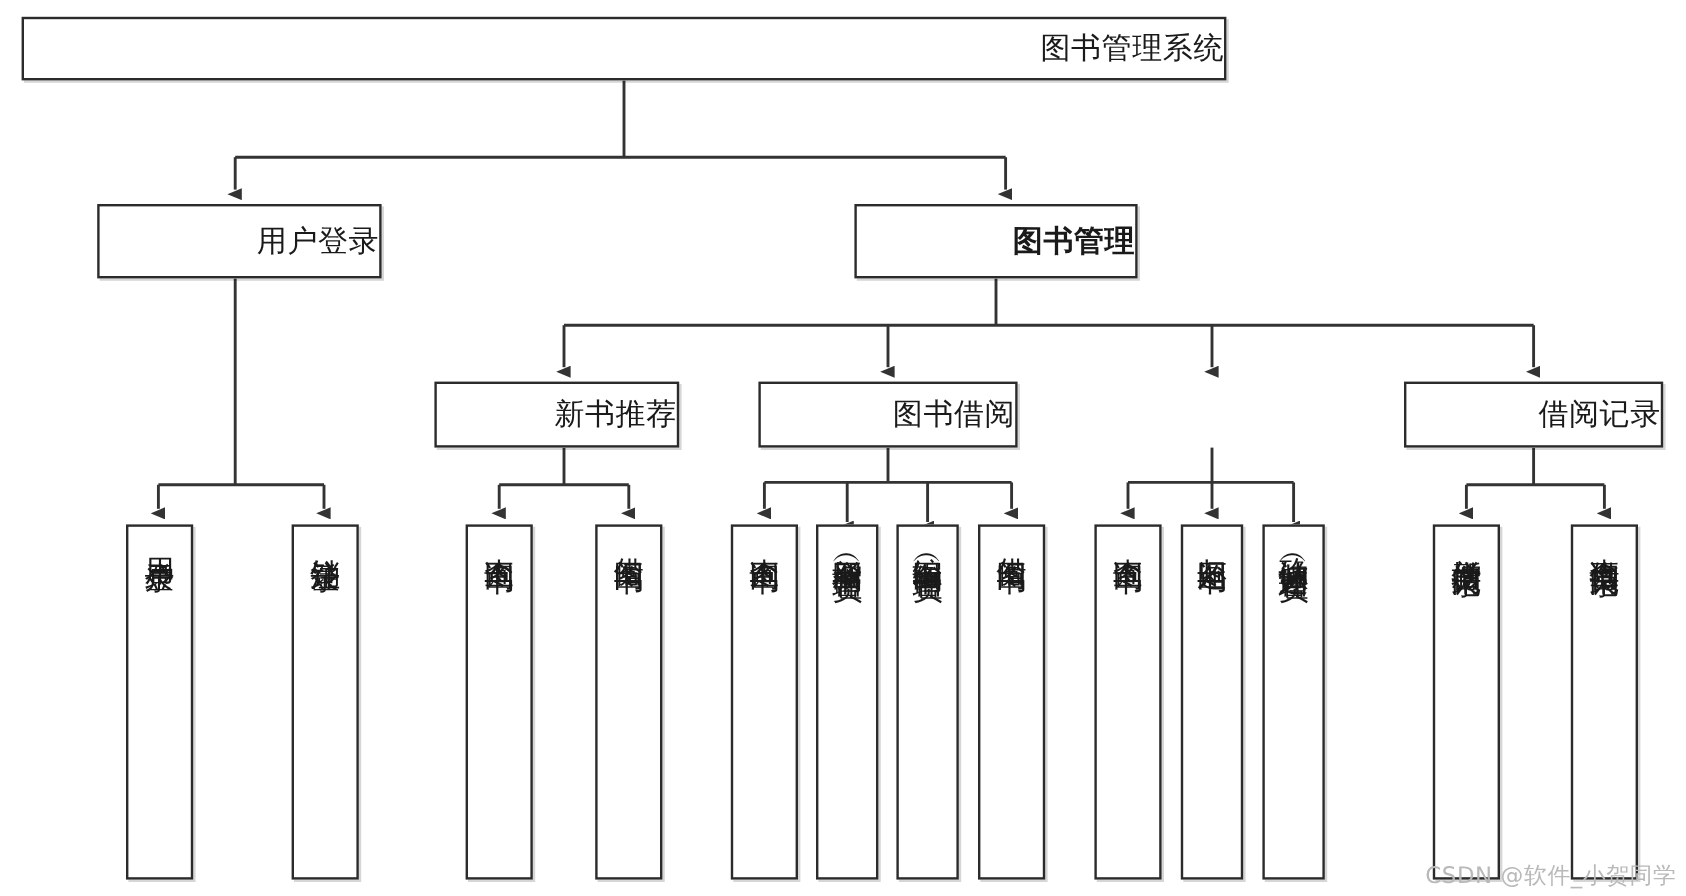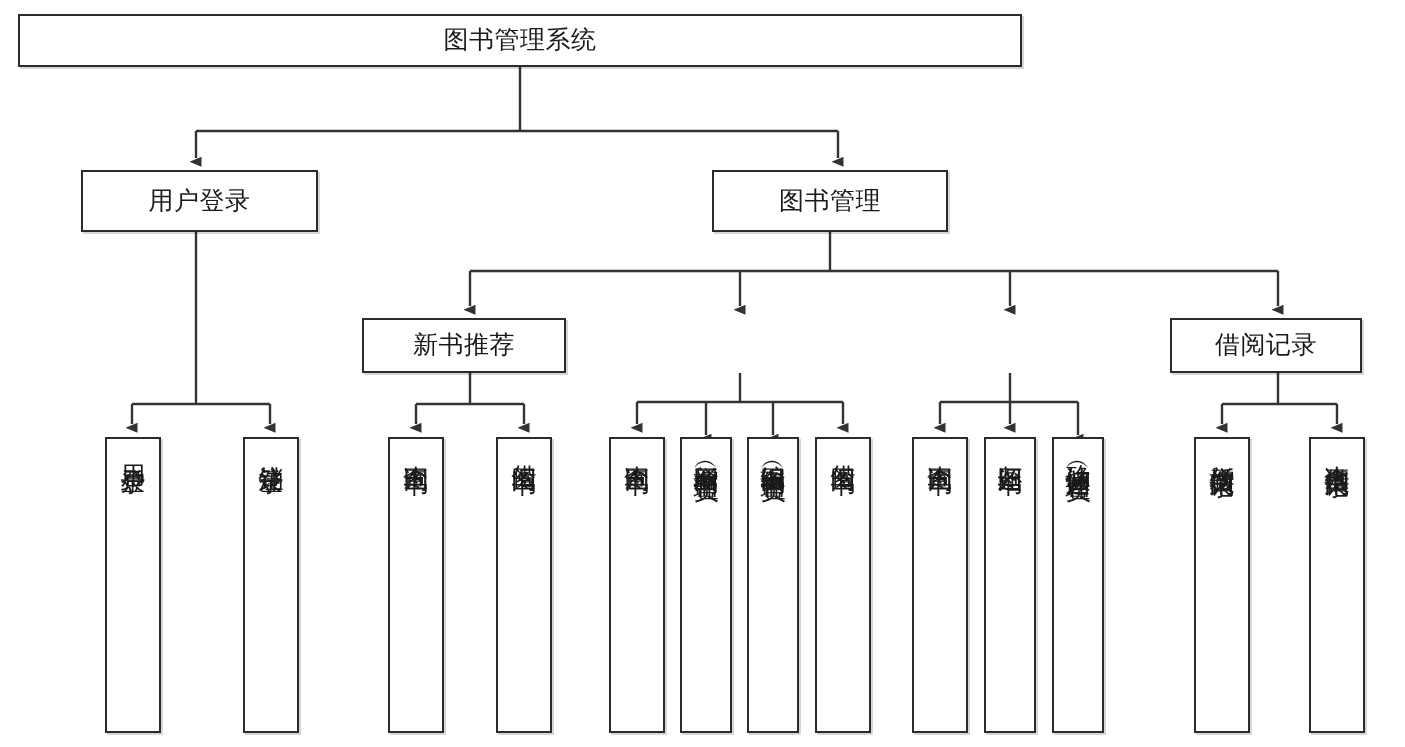--- a/index.html
+++ b/index.html
@@ -26,21 +26,21 @@
     height: 747px;
     pointer-events: none;
   }
   .node {
     position: absolute;
     box-sizing: border-box;
     border: 2px solid #2b2b2b;
     background: #ffffff;
     display: flex;
     align-items: center;
-    justify-content: center;
+    justify-content: flex-end;
     box-shadow: 2px 2px 0 rgba(0,0,0,0.16);
   }
   .node-label {
     color: #1a1a1a;
     line-height: 1.22;
     text-align: center;
     white-space: nowrap;
   }
   
   .node.h .node-label {
@@ -131,31 +131,34 @@
   </svg>
 
   <div class="node h root" style="left:18px; top:14px; width:1004px; height:53px;">
     <span class="node-label">图书管理系统</span>
   </div>
 
   <div class="node h" style="left:81px; top:170px; width:237px; height:62px;">
     <span class="node-label">用户登录</span>
   </div>
 
-  <div class="node h" style="left:712px; top:170px; width:236px; height:62px;">
+  <div class="node h" style="left:712px; top:170px; width:236px; height:62px;font-weight:bold;">
     <span class="node-label">图书管理</span>
   </div>
 
   <div class="node h" style="left:362px; top:318px; width:204px; height:55px;">
     <span class="node-label">新书推荐</span>
   </div>
 
-
-
-  <div class="node h" style="left:1170px; top:318px; width:192px; height:55px;">
+  <div class="node h" style="left:632px; top:318px; width:216px; height:55px;">
+    <span class="node-label">图书借阅</span>
+  </div>
+
+
+  <div class="node h" style="left:1170px; top:318px; width:216px; height:55px;">
     <span class="node-label">借阅记录</span>
   </div>
 
   <div class="node v" style="left:105px; top:437px; width:56px; height:296px;">
     <span class="node-label">用户登录</span>
   </div>
 
   <div class="node v" style="left:243px; top:437px; width:56px; height:296px;">
     <span class="node-label">注销登录</span>
   </div>
@@ -197,14 +200,15 @@
   </div>
 
   <div class="node v" style="left:1194px; top:437px; width:56px; height:296px;">
     <span class="node-label">新增借阅记录</span>
   </div>
 
   <div class="node v" style="left:1309px; top:437px; width:56px; height:296px;">
     <span class="node-label">查询借阅记录</span>
   </div>
 
+  <div class="watermark">CSDN @软件_小贺同学</div>
 
 </div>
 
 </body></html>

